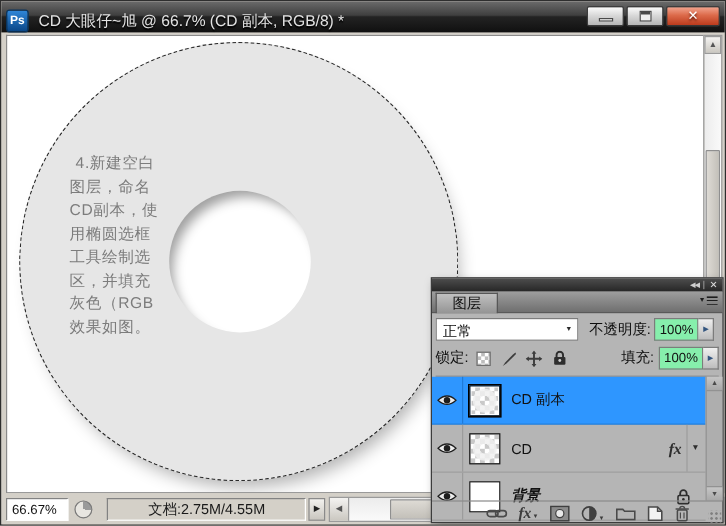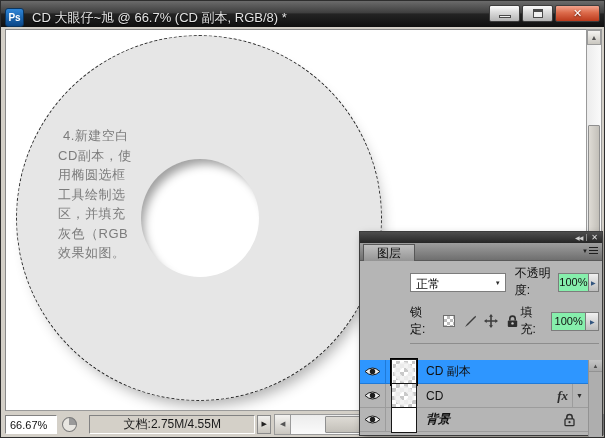--- a/index.html
+++ b/index.html
@@ -95,42 +95,42 @@
   .p-collapse .px { color:#e0e0e0; font-size:8px; font-weight:bold; line-height:8px; }
   .p-tabs { position:relative; height:18px;
     background:linear-gradient(#9e9e9e,#6f6f6f); border-bottom:1px solid #595959; }
   .p-tab { position:absolute; left:3px; top:1px; width:52px; height:17px;
     background:linear-gradient(#c0c0c0,#949494); border:1px solid #575757; border-bottom:none;
     font-size:12px; color:#0f0f0f; display:flex; align-items:center; justify-content:center; }
   .p-menu { position:absolute; right:4px; top:4px; display:flex; align-items:center; gap:1px; }
   .p-menu .caret { font-size:6px; color:#1e1e1e; }
   .p-menu .lines { width:9px; height:7px;
     background:repeating-linear-gradient(#1e1e1e 0 1px, transparent 1px 3px); }
-  .p-controls { padding:4px 3px 16px 3px;margin-left:47px; }
+  .p-controls { padding:4px 3px 0 3px; }
   .p-row { display:flex; align-items:center; }
   .dd { position:relative; width:119px; height:19px; background:#fff;
     border:1px solid #7c7c7c; font-size:12px; color:#0d0d0d; padding:2px 0 0 5px; }
   .dd-caret { position:absolute; right:4px; top:6px; font-size:6px; color:#2b2b2b; }
   .p-lbl { font-size:12px; color:#0d0d0d; }
   .num { width:37px; height:19px; background:#86efac; border:1px solid #7c7c7c;
     font-size:11px; color:#111; display:flex; align-items:center; justify-content:center; }
   .spin { width:13px; height:19px; background:linear-gradient(#f0f0f0,#bdbdbd);
     border:1px solid #7c7c7c; border-left:none; font-size:6px; color:#33557f;
     display:flex; align-items:center; justify-content:center; }
   .lock-row { margin-top:5px; }
   .lock-icons { display:flex; align-items:center; gap:5px; margin-left:5px; }
   .lock-btn { width:16px; height:15px; display:flex; align-items:center; justify-content:center; }
   .checker-sm { width:12px; height:12px; border:1px solid #6f6f6f;
     background:repeating-conic-gradient(#bdbdbd 0 25%, #fff 0 50%); background-size:6px 6px; }
   .fill-group { margin-left:auto; display:flex; align-items:center; }
   .p-sep { border-top:1px solid #8d8d8d; margin-top:5px; }
 
   .p-list { position:relative; height:103px; }
   .p-rows { margin-right:14px; }
-  .lrow { height:24px; border-bottom:1px solid #9c9c9c; display:flex; align-items:center;
+  .lrow { height:40px; border-bottom:1px solid #9c9c9c; display:flex; align-items:center;
     background:#b5b5b5; }
   .lrow.selected { background:#2e96ff; border-bottom-color:#1f7ad8; }
   .eye-cell { width:26px; height:100%; border-right:1px solid #9c9c9c;
     display:flex; align-items:center; justify-content:center; flex:none; }
   .lrow.selected .eye-cell { border-right-color:#1f7ad8; }
   .thumb { width:26px; height:26px; margin-left:5px; border:1px solid #161616; flex:none;
     position:relative; }
   .thumb.checker { background:repeating-conic-gradient(#c9c9c9 0 25%, #fff 0 50%);
     background-size:8px 8px; }
   .thumb.checker::after { content:""; position:absolute; inset:2px; border-radius:50%;
@@ -182,20 +182,21 @@
         <span class="glyph-close">✕</span>
       </div>
     </div>
   </div>
 
   <div class="canvas">
     <div class="cd-disc"></div>
     <div class="cd-hole"></div>
     <div class="cd-note">
       <span>4.新建空白</span>
+      <span>图层，命名</span>
       <span>CD副本，使</span>
       <span>用椭圆选框</span>
       <span>工具绘制选</span>
       <span>区，并填充</span>
       <span>灰色（RGB</span>
       <span>效果如图。</span>
     </div>
   </div>
 
   <div class="vscroll">

